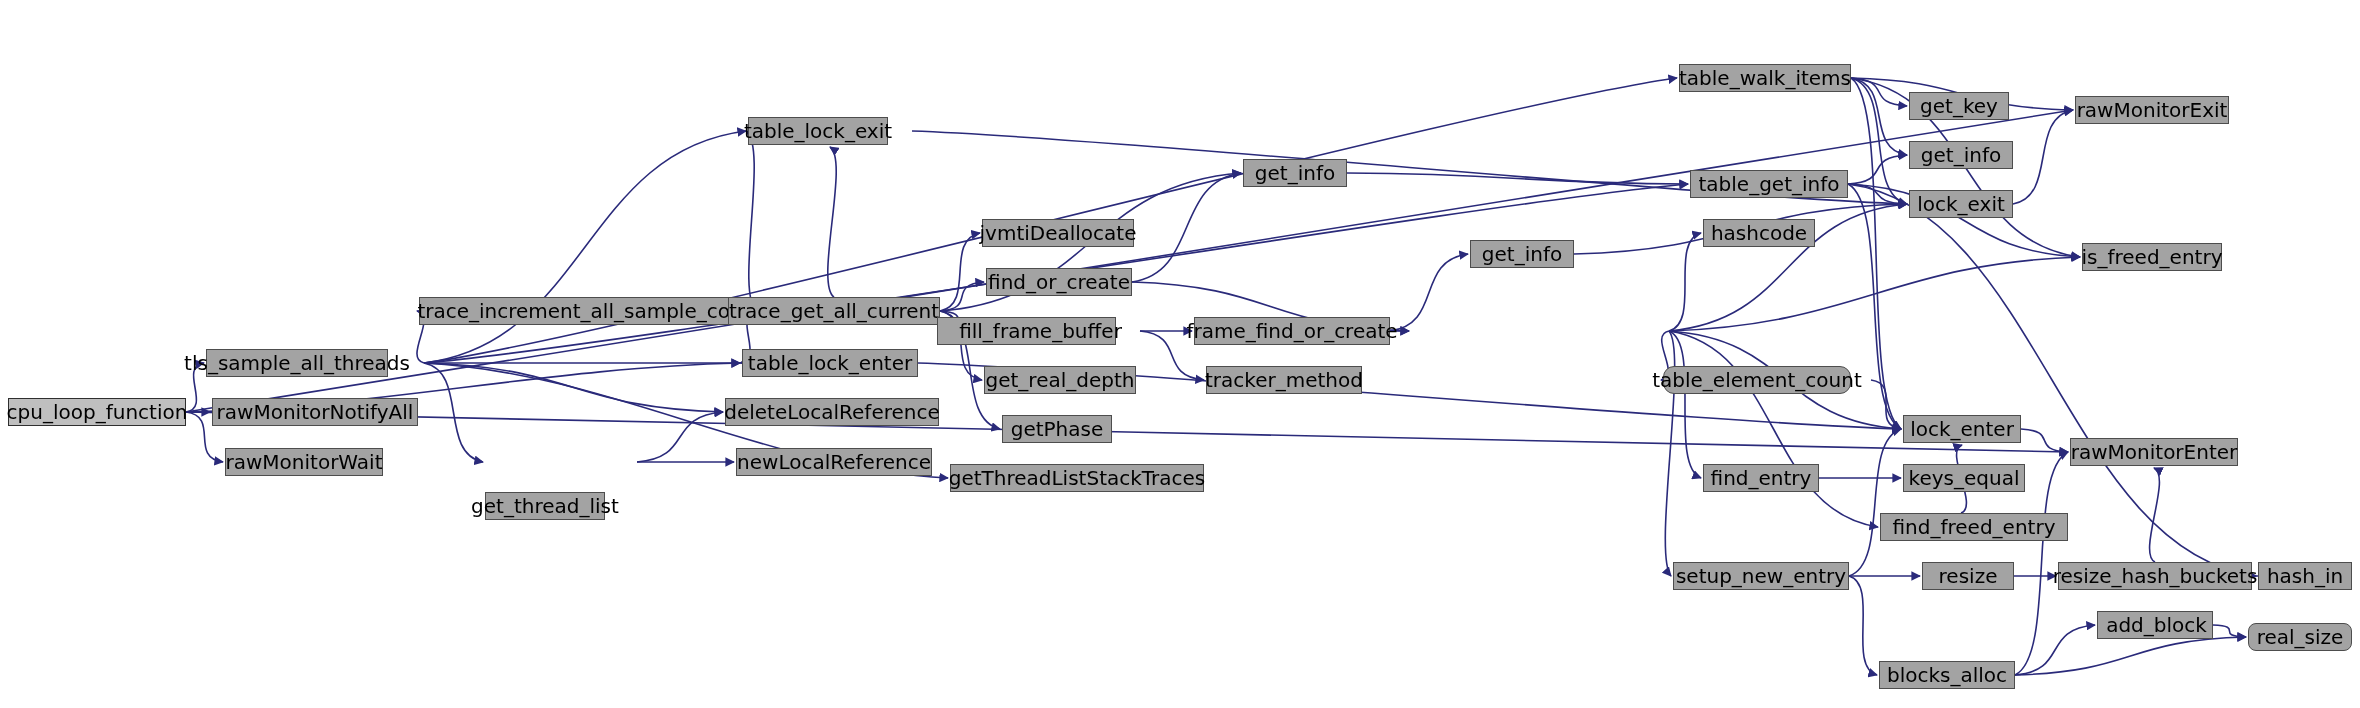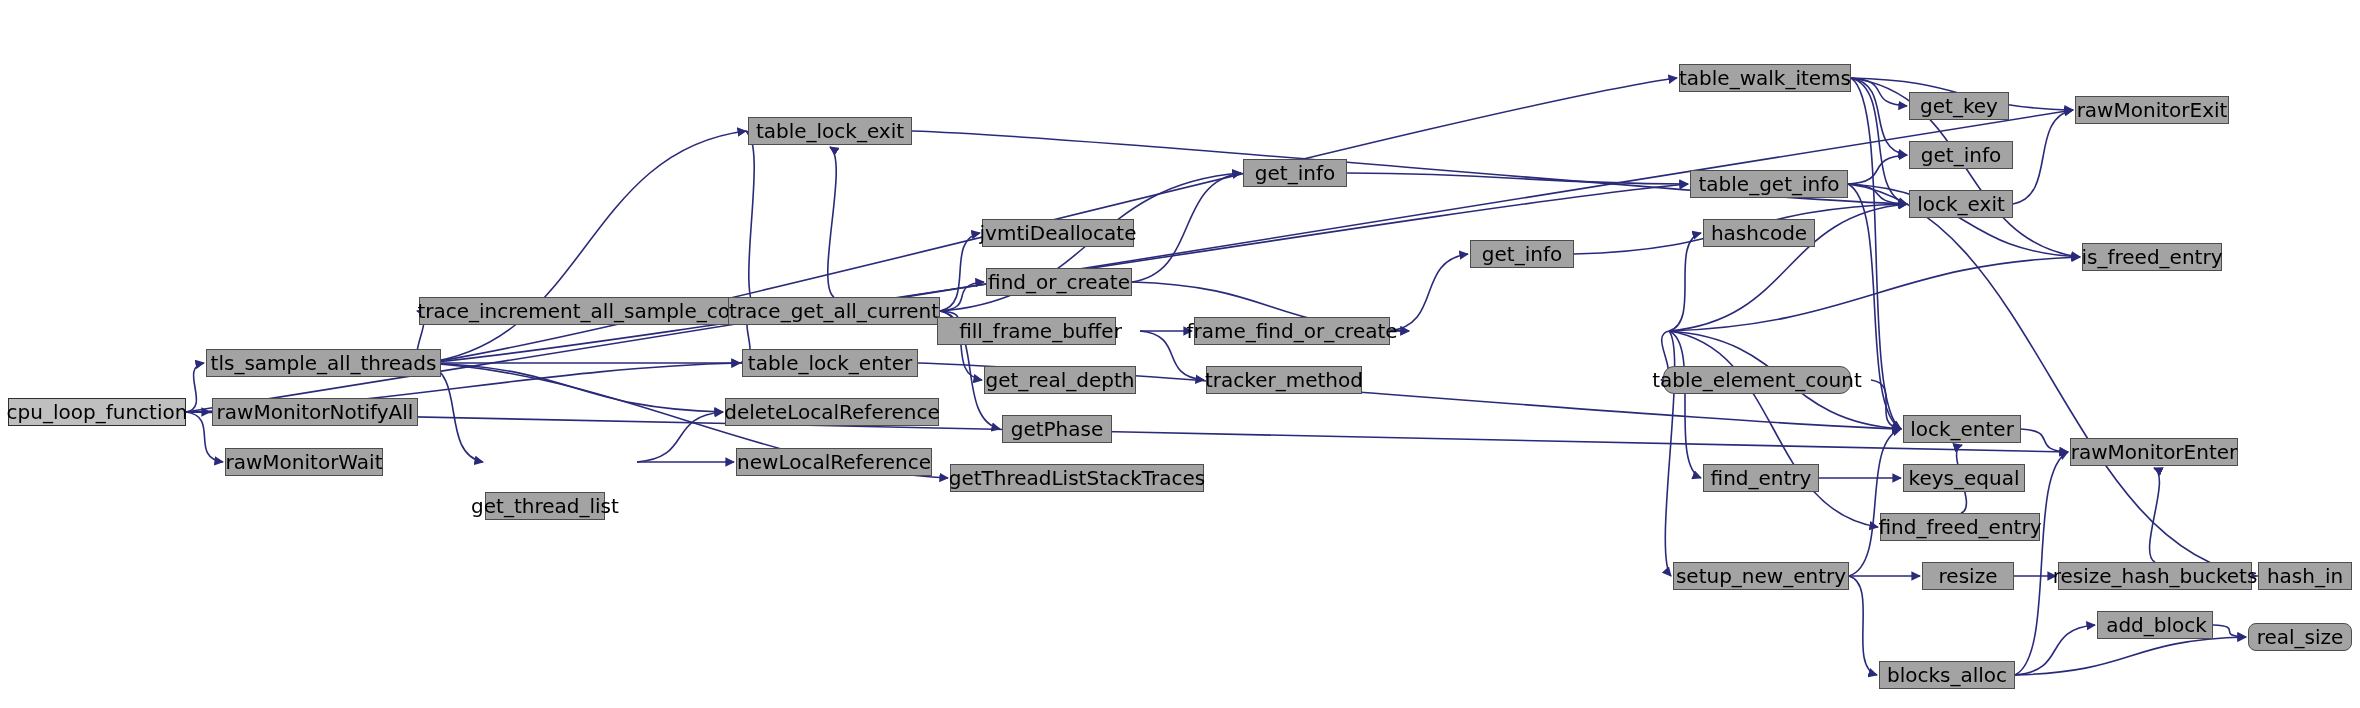--- a/index.html
+++ b/index.html
@@ -129,39 +129,39 @@
         <path d="M 2013 204 C 2058 195.728 2028 118.272 2073 110" fill="none" stroke="#2a2a7a" stroke-width="1.6" marker-end="url(#arrow)"></path>
         <path d="M 2021 429 C 2060.15 431.024 2028.85 449.976 2068 452" fill="none" stroke="#2a2a7a" stroke-width="1.6" marker-end="url(#arrow)"></path>
         <path d="M 918 363 C 1108 368.808 1711 423.192 1901 429" fill="none" stroke="#2a2a7a" stroke-width="1.6" marker-end="url(#arrow)"></path>
         <path d="M 912 131 C 1102 137.424 1717 197.576 1907 204" fill="none" stroke="#2a2a7a" stroke-width="1.6" marker-end="url(#arrow)"></path>
       </g>
   </svg>
   <div id="node-layer">
       <div class="gnode root" style="left: 8px; top: 398px; width: 178px;">
         <span>cpu_loop_function</span>
       </div>
-      <div class="gnode" style="left: 206px; top: 349px; width: 235px;">
+      <div class="gnode" style="left: 206px; top: 349px; width: 182px;">
         <span>tls_sample_all_threads</span>
       </div>
       <div class="gnode" style="left: 212px; top: 398px; width: 206px;">
         <span>rawMonitorNotifyAll</span>
       </div>
       <div class="gnode" style="left: 225px; top: 448px; width: 158px;">
         <span>rawMonitorWait</span>
       </div>
       <div class="gnode" style="left: 485px; top: 464px; width: 120px; margin-top: 28px;">
         <span>get_thread_list</span>
       </div>
       <div class="gnode" style="left: 419px; top: 297px; width: 338px;">
         <span>trace_increment_all_sample_costs</span>
       </div>
       <div class="gnode" style="left: 742px; top: 349px; width: 176px;">
         <span>table_lock_enter</span>
       </div>
-      <div class="gnode" style="left: 748px; top: 117px; width: 164px;">
+      <div class="gnode" style="left: 748px; top: 117px; width: 140px;">
         <span>table_lock_exit</span>
       </div>
       <div class="gnode" style="left: 725px; top: 398px; width: 214px;">
         <span>deleteLocalReference</span>
       </div>
       <div class="gnode" style="left: 736px; top: 448px; width: 196px;">
         <span>newLocalReference</span>
       </div>
       <div class="gnode" style="left: 728px; top: 297px; width: 212px;">
         <span>trace_get_all_current</span>
@@ -195,21 +195,21 @@
       </div>
       <div class="gnode" style="left: 1470px; top: 240px; width: 104px;">
         <span>get_info</span>
       </div>
       <div class="gnode" style="left: 1663px; top: 366px; width: 188px; border-radius: 11px;">
         <span>table_element_count</span>
       </div>
       <div class="gnode" style="left: 1703px; top: 464px; width: 116px;">
         <span>find_entry</span>
       </div>
-      <div class="gnode" style="left: 1880px; top: 513px; width: 160px; text-align: right;">
+      <div class="gnode" style="left: 1880px; top: 513px; width: 188px; text-align: right;">
         <span>find_freed_entry</span>
       </div>
       <div class="gnode" style="left: 1673px; top: 562px; width: 176px;">
         <span>setup_new_entry</span>
       </div>
       <div class="gnode" style="left: 1703px; top: 219px; width: 112px;">
         <span>hashcode</span>
       </div>
       <div class="gnode" style="left: 1690px; top: 170px; width: 158px;">
         <span>table_get_info</span>

